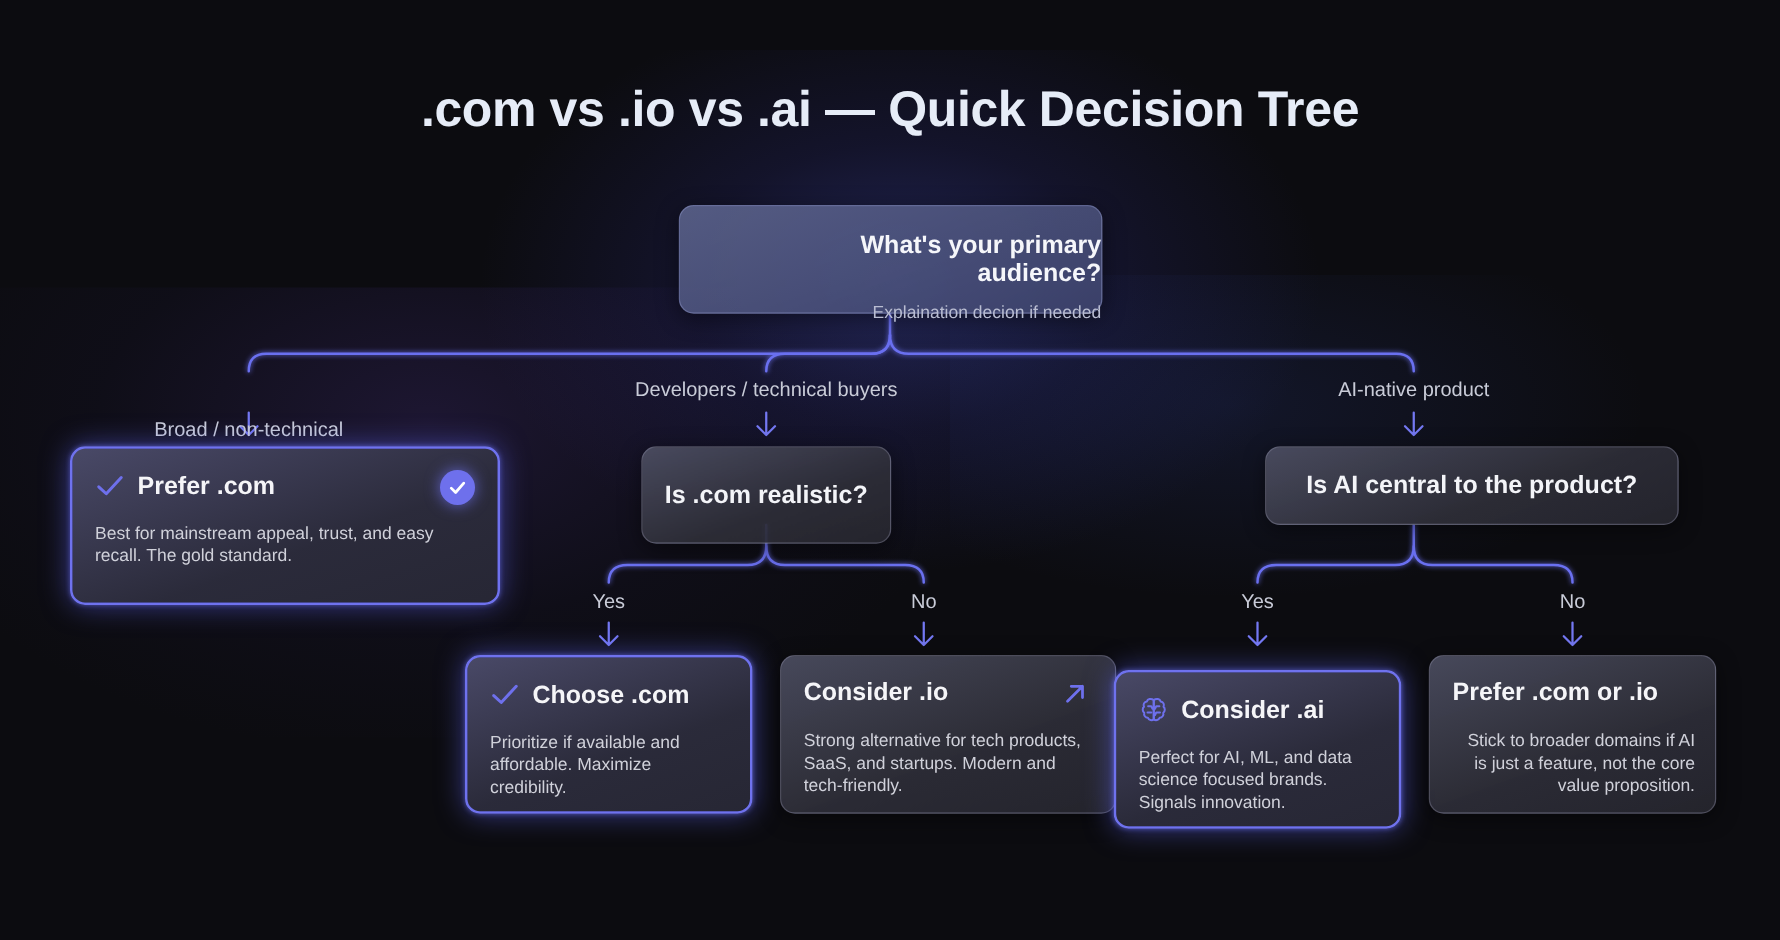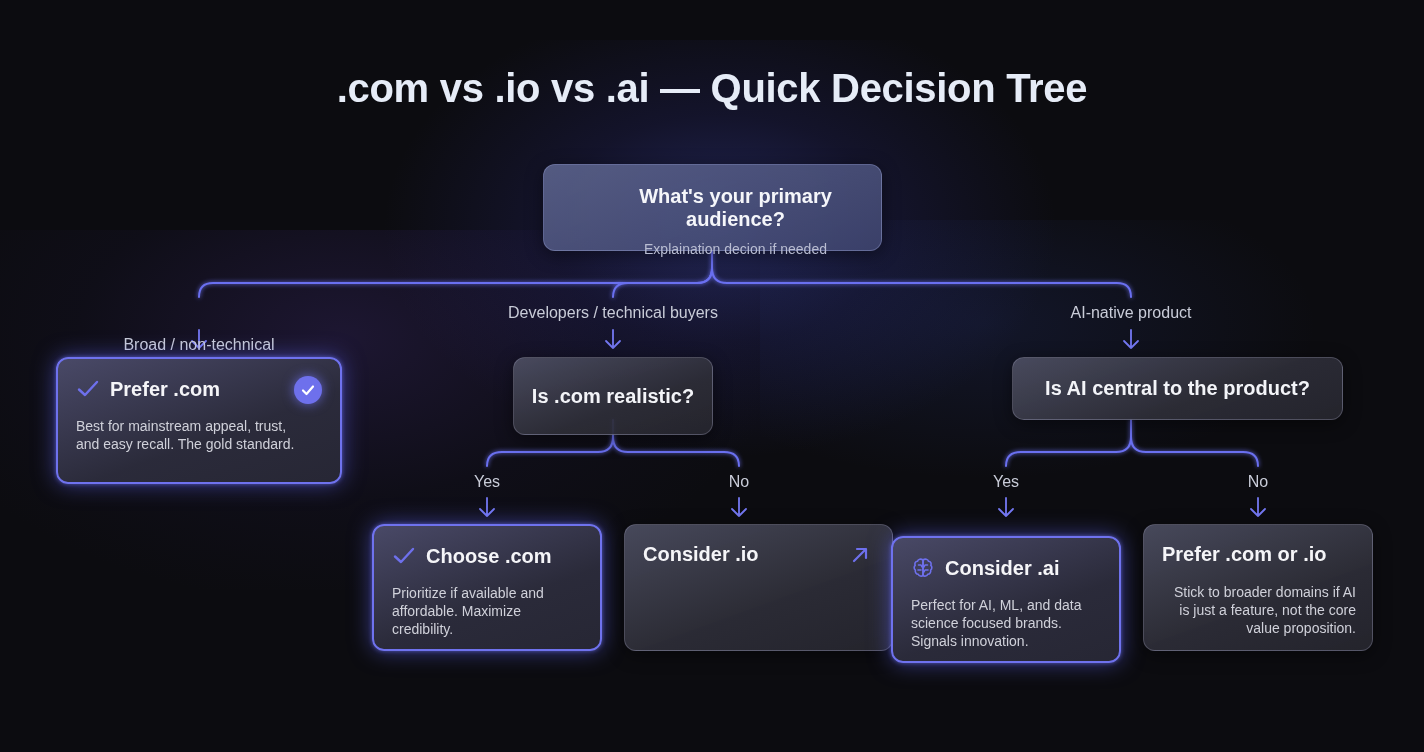--- a/index.html
+++ b/index.html
@@ -32,21 +32,21 @@
   .node {
     position: absolute; box-sizing: border-box;
     border-radius: 12px;
     background: linear-gradient(160deg, rgba(82,84,104,0.85) 0%, rgba(46,46,56,0.92) 60%, rgba(38,38,46,0.95) 100%);
     border: 1px solid rgba(150,150,175,0.35);
     box-shadow: 0 4px 18px rgba(0,0,0,0.45);
   }
   .node.root {
     background: linear-gradient(160deg, rgba(96,104,146,0.85) 0%, rgba(62,68,110,0.9) 100%);
     border: 1px solid rgba(160,170,220,0.35);
-    text-align: center;
+    text-align: right;
     padding-left: 46px;
   }
   .node.question {
     display: flex; align-items: center; justify-content: center;
     font-size: 20px; font-weight: 700; color: #f3f4f8;
   }
   .node.highlight {
     border: 2px solid #6f72ee;
     background: linear-gradient(160deg, rgba(78,78,110,0.92) 0%, rgba(44,44,60,0.95) 60%, rgba(40,40,54,0.95) 100%);
     box-shadow: 0 0 22px rgba(95,100,240,0.55), 0 0 4px rgba(110,115,245,0.6);
@@ -131,21 +131,21 @@
 
 <div class="node root" style="left:543px; top:164px; width:339px; height:87px;">
   <div class="root-title">What's your primary audience?</div>
   <div class="root-sub">Explaination decion if needed</div>
 </div>
 
 <div class="label" style="left:199px; top:304px;margin-top:32px;">Broad / non-technical</div>
 <div class="label" style="left:613px; top:304px;">Developers / technical buyers</div>
 <div class="label" style="left:1131px; top:304px;">AI-native product</div>
 
-<div class="node highlight" style="left:56px; top:357px; width:286px; height:127px;">
+<div class="node highlight" style="left:56px; top:357px; width:344px; height:127px;">
   <div class="card-head">
     <svg class="ico" viewBox="0 0 24 24">
       <path d="M3 12.5 L9 18 L21 5" fill="none" stroke="#6e70ec" stroke-width="2.4" stroke-linecap="round" stroke-linejoin="round"></path>
     </svg>
     <span>Prefer .com</span>
   </div>
   <div class="badge">
     <svg width="16" height="16" viewBox="0 0 16 16">
         <path d="M3 8.5 L6.5 12 L13 4.5" fill="none" stroke="#ffffff" stroke-width="2.2" stroke-linecap="round" stroke-linejoin="round"></path>
       </svg>
@@ -176,20 +176,21 @@
   <div class="card-body">Prioritize if available and affordable. Maximize credibility.</div>
 </div>
 
 <div class="node" style="left:624px; top:524px; width:269px; height:127px;">
   <div class="card-head">
     <span>Consider .io</span>
   </div>
   <svg class="arrow-ico" viewBox="0 0 20 20">
     <path d="M4 16 L16 4 M7 4 H16 V13" fill="none" stroke="#6e70ec" stroke-width="2.2" stroke-linecap="round" stroke-linejoin="round"></path>
   </svg>
+  <div class="card-body">Strong alternative for tech products, SaaS, and startups. Modern and tech-friendly.</div>
 </div>
 
 <div class="node highlight" style="left:891px; top:536px; width:230px; height:127px;">
   <div class="card-head">
     <svg class="ico" viewBox="0 0 24 24">
       <g fill="none" stroke="#6e70ec" stroke-width="1.6" stroke-linecap="round" stroke-linejoin="round">
         <path d="M12 4 C10 2.5 7 3 6.5 5.2 C4.3 5.4 3.3 7.6 4.2 9.3 C2.8 10.5 2.8 13 4.4 14.2 C3.8 16.3 5.3 18.3 7.3 18.2 C8 20.2 10.6 20.8 12 19.4 Z"></path>
         <path d="M12 4 C14 2.5 17 3 17.5 5.2 C19.7 5.4 20.7 7.6 19.8 9.3 C21.2 10.5 21.2 13 19.6 14.2 C20.2 16.3 18.7 18.3 16.7 18.2 C16 20.2 13.4 20.8 12 19.4"></path>
         <path d="M12 4 V19.4 M7.5 9 H10 L11 11 M16.5 9 H14 L13 11 M7 14 H10 M17 14 H14 L13 16"></path>
       </g>

